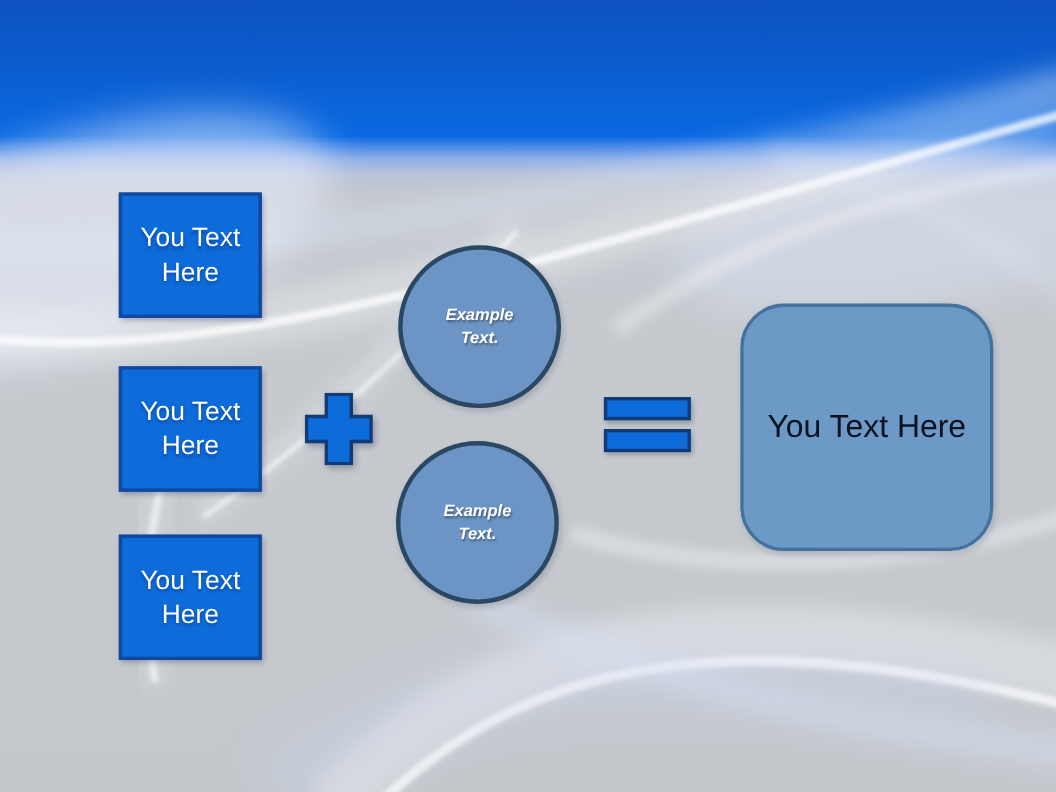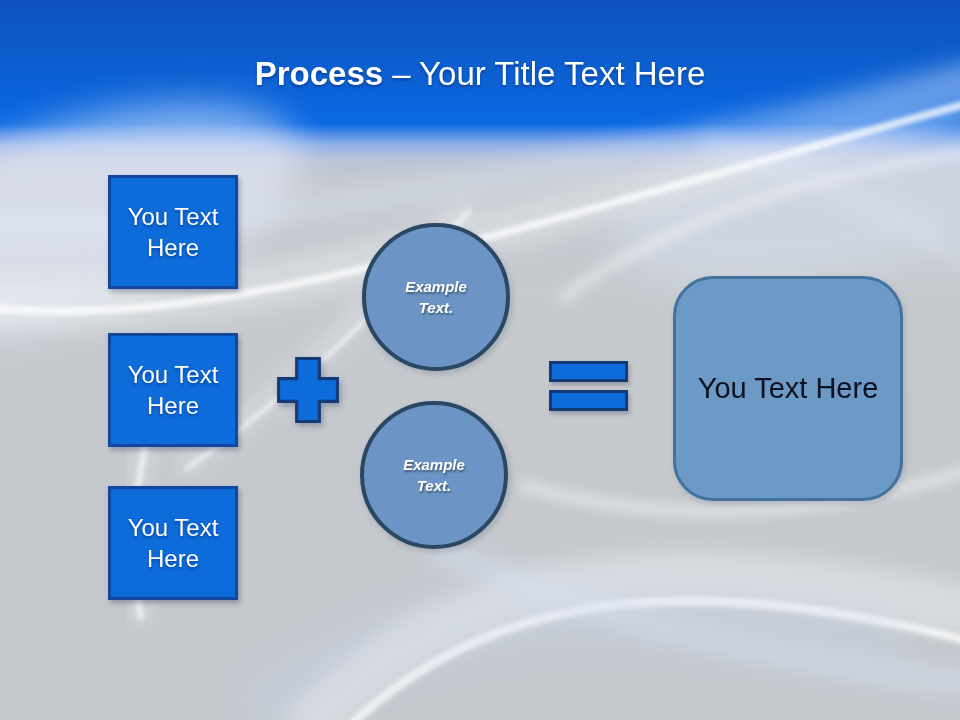--- a/index.html
+++ b/index.html
@@ -104,23 +104,20 @@
     <path d="M 150 425 C 135 485, 129 545, 141 620" fill="none" stroke="#ffffff" stroke-width="7" opacity="0.55" filter="url(#b2)"></path>
 
     <path d="M 300 735 C 450 575, 645 540, 985 615" fill="none" stroke="#ffffff" stroke-width="52" opacity="0.33" filter="url(#b10)"></path>
     <path d="M 330 745 C 470 600, 660 560, 985 645" fill="none" stroke="#ffffff" stroke-width="9" opacity="0.70" filter="url(#b2)"></path>
     <path d="M 430 545 C 560 605, 720 655, 985 685" fill="none" stroke="#dbe6fa" stroke-width="26" opacity="0.40" filter="url(#b10)"></path>
     <path d="M 520 485 C 660 525, 820 520, 985 465" fill="none" stroke="#ffffff" stroke-width="14" opacity="0.35" filter="url(#b5)"></path>
     <path d="M 700 140 C 820 175, 905 215, 985 275" fill="none" stroke="#e4ecfc" stroke-width="20" opacity="0.28" filter="url(#b10)"></path>
     <path d="M 250 720 C 400 610, 560 585, 900 640" fill="none" stroke="#c9d6f2" stroke-width="70" opacity="0.25" filter="url(#b18)"></path>
   </svg>
 
-  <header class="title">
-    <span class="bold">Process</span><span class="rest">– Your Title Text Here</span>
-  </header>
 
   <div class="sq sq1">
     <span>You Text Here</span>
   </div>
   <div class="sq sq2">
     <span>You Text Here</span>
   </div>
   <div class="sq sq3">
     <span>You Text Here</span>
   </div>

